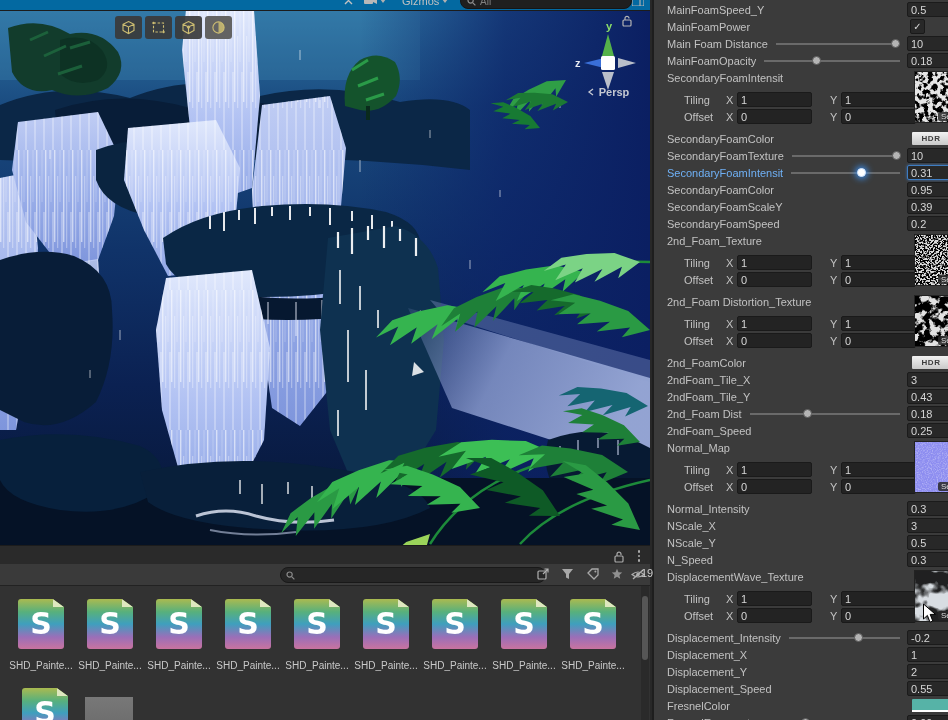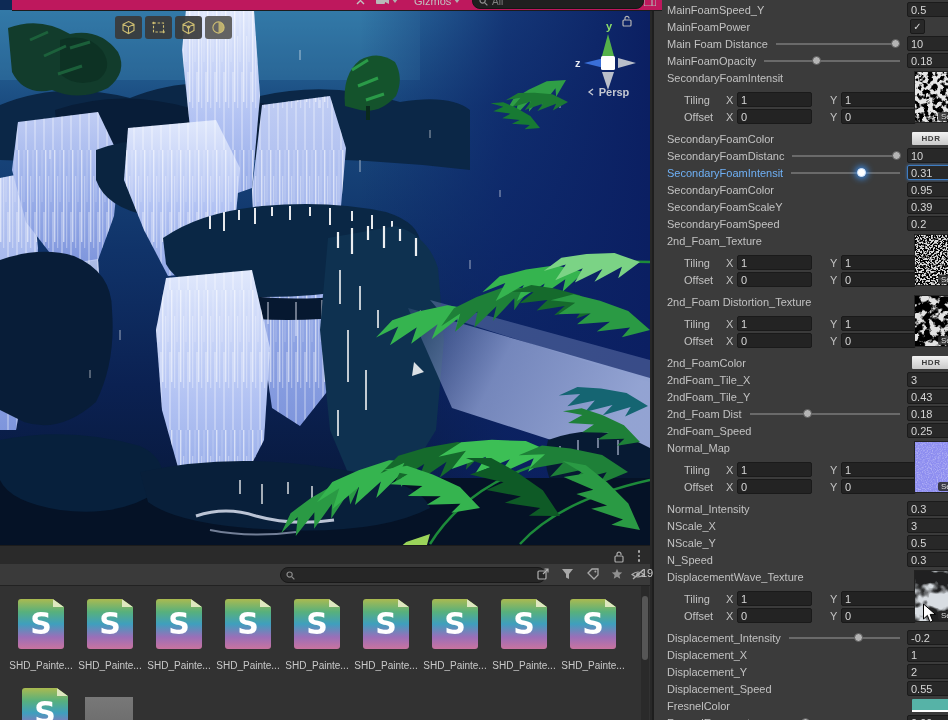--- a/index.html
+++ b/index.html
@@ -1,21 +1,21 @@
 <!DOCTYPE html>
 <html><head>
 <meta charset="utf-8">
 <style>
   html,body{margin:0;padding:0;background:#1a1a1a;}
   .root{position:relative;width:948px;height:720px;background:#282828;overflow:hidden;
         font-family:"Liberation Sans",sans-serif;color:#c8c8c8;-webkit-font-smoothing:antialiased;}
   
   .scene-panel{position:absolute;left:0;top:0;width:650px;height:545px;background:#0d2a55;}
-  .scene-toolbar{position:absolute;left:0;top:0;width:650px;height:10px;background:#be185d;
-        border-bottom:1px solid #1c1c1c;overflow:hidden;z-index:6;margin-left:12px;}
+  .scene-toolbar{position:absolute;left:0;top:0;width:650px;height:10px;background:#0369a1;
+        border-bottom:1px solid #1c1c1c;overflow:hidden;z-index:6;}
   .stb-inner{position:absolute;left:0;top:-9px;height:19px;width:650px;}
   .stb-item{position:absolute;top:0;height:19px;display:flex;align-items:center;gap:3px;color:#c2c2c2;font-size:11px;}
   .caret{width:0;height:0;border-left:3px solid transparent;border-right:3px solid transparent;border-top:4px solid #b0b0b0;}
   .stb-search{position:absolute;top:2px;height:14px;background:#1f1f1f;border:1px solid #151515;border-radius:8px;
         display:flex;align-items:center;padding:0 6px;gap:4px;color:#808080;font-size:10px;}
   .scene-art{position:absolute;left:0;top:10px;width:650px;height:535px;display:block;}
   .overlay-tools{position:absolute;left:115px;top:16px;display:flex;gap:3px;z-index:5;}
   .otool{width:27px;height:23px;background:rgba(58,58,58,.92);border-radius:3px;display:flex;align-items:center;justify-content:center;}
   .otool.active{background:#636363;}
   .gizmo{position:absolute;left:574px;top:18px;width:68px;height:86px;z-index:5;}
@@ -528,21 +528,21 @@
           </div>
         </div>
         <div class="irow">
           <span class="ilabel">SecondaryFoamColor</span>
           <div class="ispacer"></div>
           <div class="iswatch hdr">
             <span>HDR</span>
           </div>
         </div>
         <div class="irow">
-          <span class="ilabel">SecondaryFoamDistanc</span>
+          <span class="ilabel">SecondaryFoamTexture</span>
           <div class="islider">
             <div class="track"></div>
             <div class="handle" style="left: calc(97% - 5px);"></div>
           </div>
           <div class="ifield">
             <span>10</span>
           </div>
         </div>
         <div class="irow">
           <span class="ilabel hl">SecondaryFoamIntensit</span>

